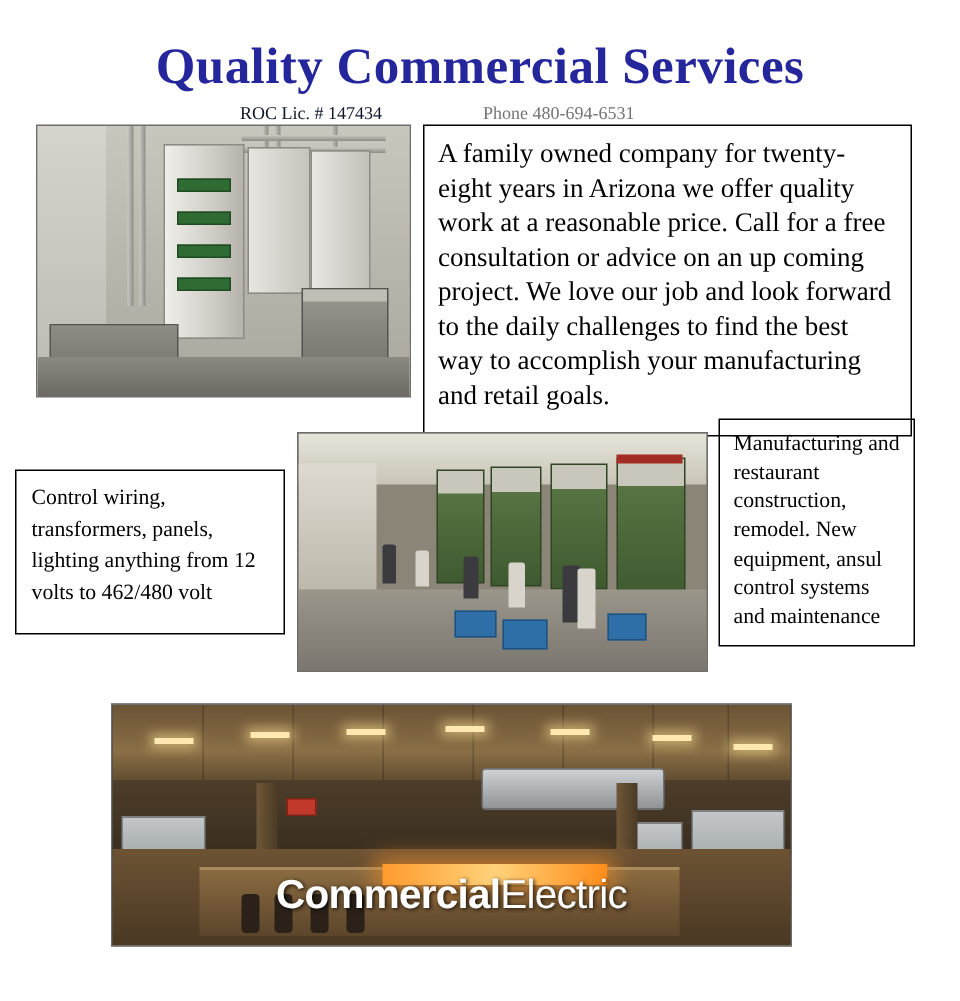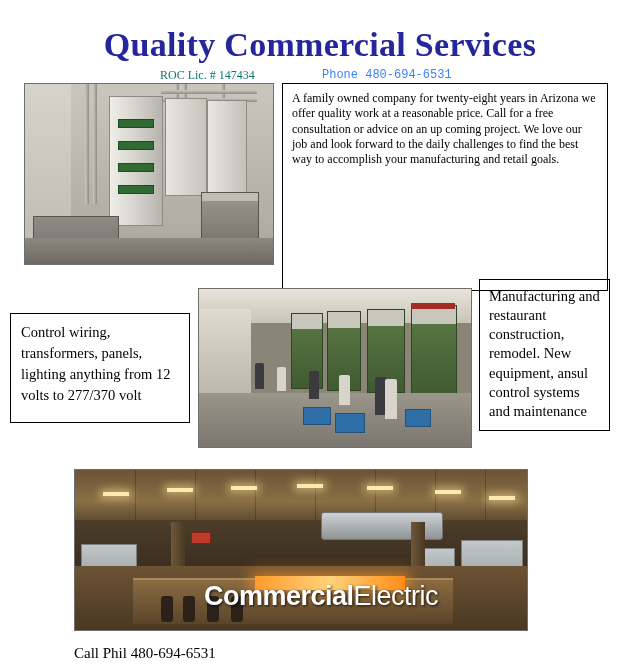--- a/index.html
+++ b/index.html
@@ -43,29 +43,29 @@
     font-weight: bold;
     color: #26269c;
     letter-spacing: 0.3px;
   }
   .lic {
     position: absolute;
     top: 68px;
     left: 160px;
     font-size: 12px;
     font-family: "Liberation Serif", serif;
-    color: #0f766e;
+    color: #0f172a;
   }
   .phone {
     position: absolute;
     top: 68px;
     left: 322px;
     font-size: 12px;
-    font-family: Liberation Mono, monospace;
-    color: #3b82f6;
+    font-family: Liberation Serif, serif;
+    color: #737373;
   }
 
   
   .photo-panels {
     position: absolute;
     left: 24px;
     top: 83px;
     width: 248px;
     height: 180px;
     border: 1px solid #6e6e6e;
@@ -129,21 +129,21 @@
   
   .box-about {
     position: absolute;
     left: 282px;
     top: 83px;
     width: 326px;
     height: 208px;
     border: 1px solid #000000;
     box-sizing: border-box;
     padding: 7px 9px 0 9px;
-    font-size: 12px;
+    font-size: 18px;
     line-height: 1.28;
     font-family: "Liberation Serif", serif;
   }
 
   
   .photo-factory {
     position: absolute;
     left: 198px;
     top: 288px;
     width: 272px;
@@ -285,21 +285,20 @@
   .pk-logo {
     position: absolute;
     left: 0; bottom: 18px; width: 452px;
     text-align: center;
     font-family: "Liberation Sans", sans-serif;
     font-size: 27px;
     font-weight: bold;
     letter-spacing: -0.5px;
     color: #ffffff;
     text-shadow: 1px 1px 3px rgba(0,0,0,0.85);
-    padding-left: 20px;
   }
   .pk-logo .thin { font-weight: normal; }
 
   .callphil {
     position: absolute;
     left: 74px;
     top: 645px;
     font-size: 15px;
     font-family: "Liberation Serif", serif;
     color: #000000;
@@ -371,21 +370,21 @@
     <div class="pf-person light" style="left:140px;top:86px;width:11px;height:30px;"></div>
     <div class="pf-person" style="left:176px;top:88px;width:12px;height:38px;"></div>
     <div class="pf-person light" style="left:186px;top:90px;width:12px;height:40px;"></div>
 
     <div class="pf-crate" style="left:104px;top:118px;width:26px;height:16px;"></div>
     <div class="pf-crate" style="left:136px;top:124px;width:28px;height:18px;"></div>
     <div class="pf-crate" style="left:206px;top:120px;width:24px;height:16px;"></div>
   </div>
 
   <div class="box-wiring">
-    <span>Control wiring, transformers, panels, lighting anything from 12 volts to 277/370 volt</span>
+    <span>Control wiring, transformers, panels, lighting anything from 12 volts to 462/480 volt</span>
   </div>
 
   <div class="box-mfg">
     <span>Manufacturing and restaurant construction, remodel. New equipment, ansul control systems and maintenance</span>
   </div>
 
   <div class="photo-kitchen">
     <div class="pk-ceiling"></div>
     <div class="pk-ceilgrid" style="left:60px;"></div>
     <div class="pk-ceilgrid" style="left:120px;"></div>
@@ -421,15 +420,14 @@
     <div class="pk-stool" style="left:86px;"></div>
     <div class="pk-stool" style="left:108px;"></div>
     <div class="pk-stool" style="left:132px;"></div>
     <div class="pk-stool" style="left:156px;"></div>
 
     <div class="pk-logo">
       <span>Commercial</span><span class="thin">Electric</span>
     </div>
   </div>
 
-  <div class="callphil">Call Phil 480-694-6531</div>
 
 </div>
 
 </body></html>

